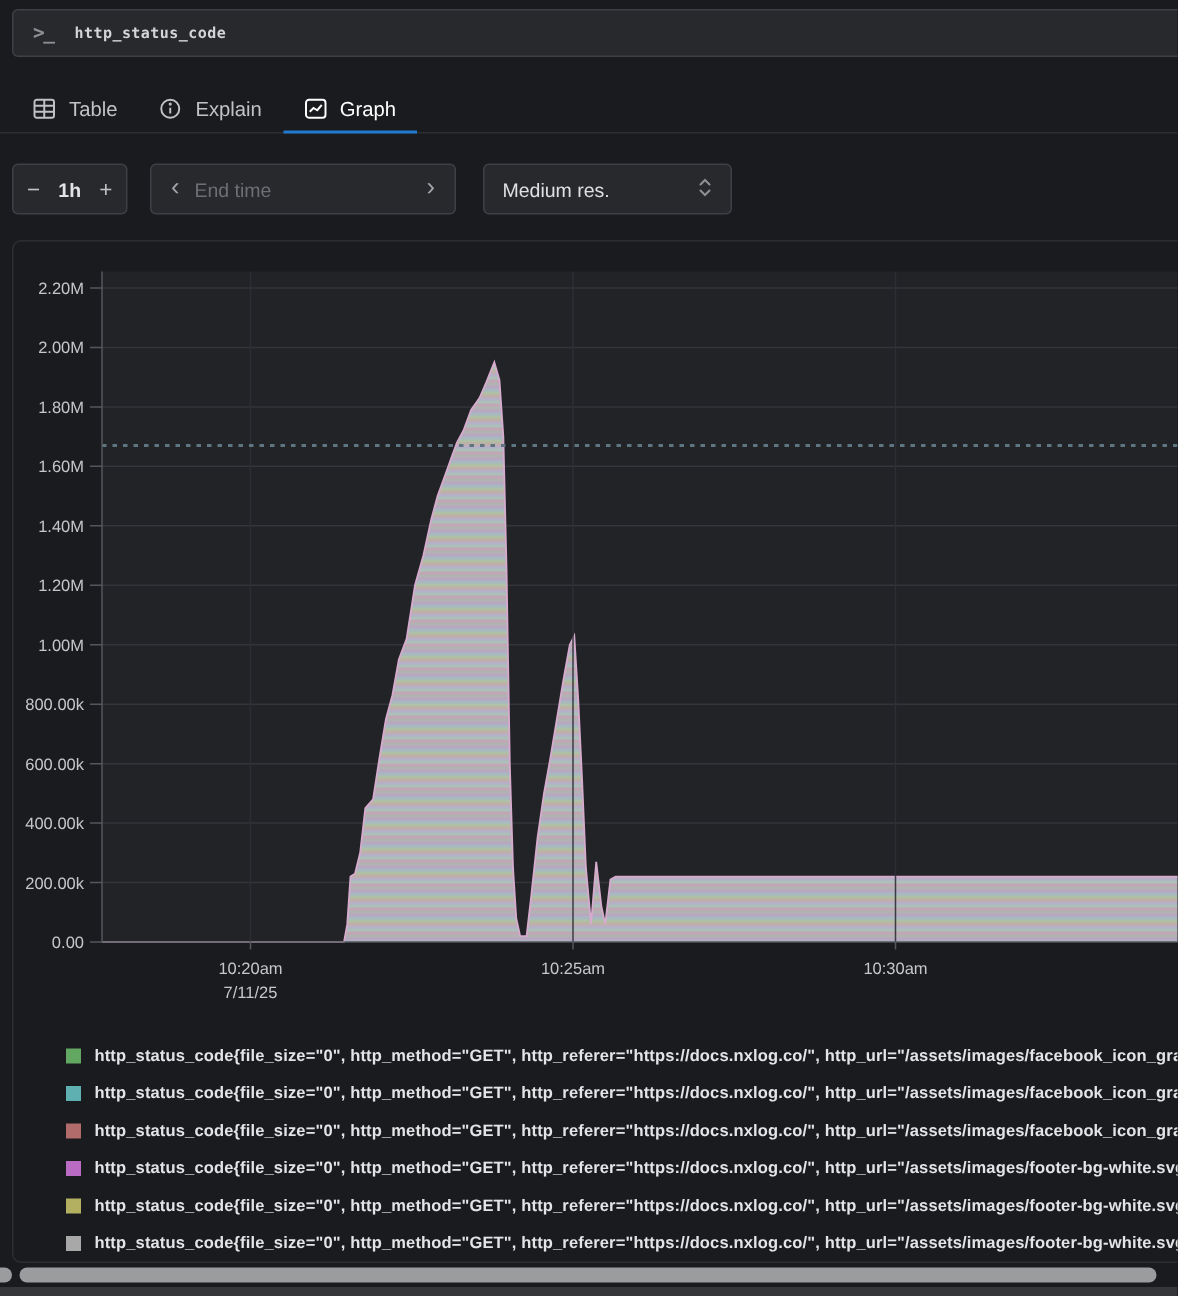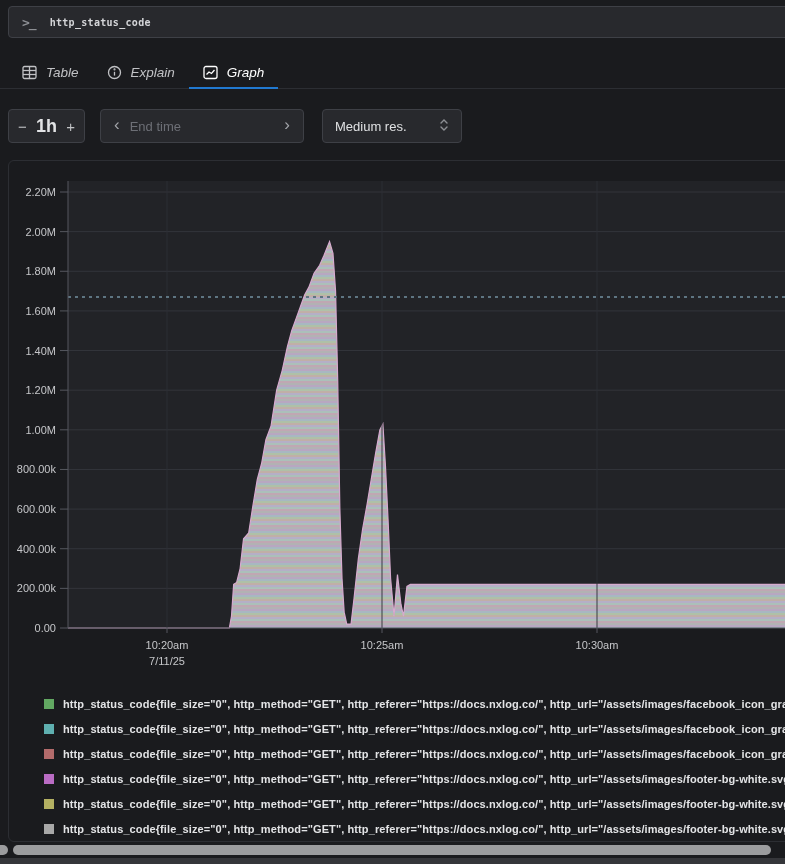--- a/index.html
+++ b/index.html
@@ -22,49 +22,48 @@
   }
   .query-text {
     font-family:"DejaVu Sans Mono", monospace;
     color:#d4d5d8; font-size:10px; font-weight:bold; margin-left:14px; letter-spacing:0.3px;
   }
   
   .tabs-row {
     position:absolute; left:0; top:56px; width:100%; height:33px;
     display:flex; align-items:stretch; padding-left:8px;
     border-bottom:1px solid #2c2e33;
-    font-style:italic;
   }
   .tab {
     display:flex; align-items:center; gap:9px; padding:0 14px;
     font-size:13.5px; color:#c1c2c5; cursor:pointer; position:relative;
   }
   .tab.active { color:#ffffff; }
   .tab.active::after {
     content:""; position:absolute; left:0; right:0; bottom:-1px; height:2px;
     background:#2179d0;
   }
   .tab svg { display:block; }
   
   .controls-row { position:absolute; left:8px; top:109px; height:34px; display:flex; }
   .ctl-group {
     height:34px; background:#28292d; border:1px solid #3e4046; border-radius:4px;
     display:flex; align-items:center; font-size:13px; color:#d6d7d9;
   }
   .range-group { width:77px; justify-content:space-between; padding:0 9px; }
   .range-btn { color:#c1c2c5; font-size:15px; cursor:pointer; line-height:1; background:none; border:none; font-family:inherit; }
-  .range-value { font-size:18px; color:#e2e3e5; font-weight:bold; }
+  .range-value { font-size:13px; color:#e2e3e5; font-weight:bold; }
   .endtime-group { width:204px; margin-left:15px; padding:0 11px; }
   .chev-btn { background:none; border:none; color:#a2a4a9; font-size:17px; line-height:1; cursor:pointer; font-family:inherit; padding:0 2px 3px 2px; }
   .endtime-input {
     flex:1; background:transparent; border:none; outline:none;
     font-family:inherit; font-size:13px; color:#a3a3a3; padding:0 8px; min-width:0;
   }
   .endtime-input::placeholder { color:#6d6f76; }
-  .res-select { width:140px; margin-left:18px; padding:0 12px; justify-content:space-between; cursor:pointer;text-align:right; }
+  .res-select { width:166px; margin-left:18px; padding:0 12px; justify-content:space-between; cursor:pointer;text-align:right; }
   .res-value { color:#dfe0e2; }
   
   .chart-panel {
     position:absolute; left:8px; top:160px; width:802px; height:682px;
     border:1px solid #2c2e33; border-radius:6px; overflow:hidden;
   }
   #chart-svg { position:absolute; left:0; top:0; }
   #chart-svg text { font-family:"Liberation Sans", sans-serif; font-size:11px; fill:#c6c7ca; }
   .legend {
     position:absolute; left:35px; top:530px; right:0; 

